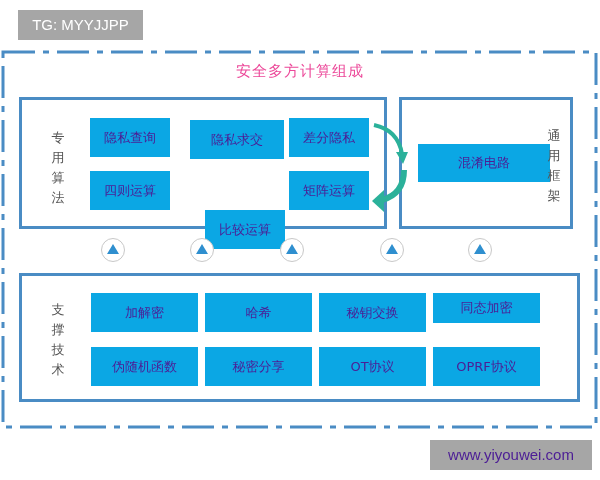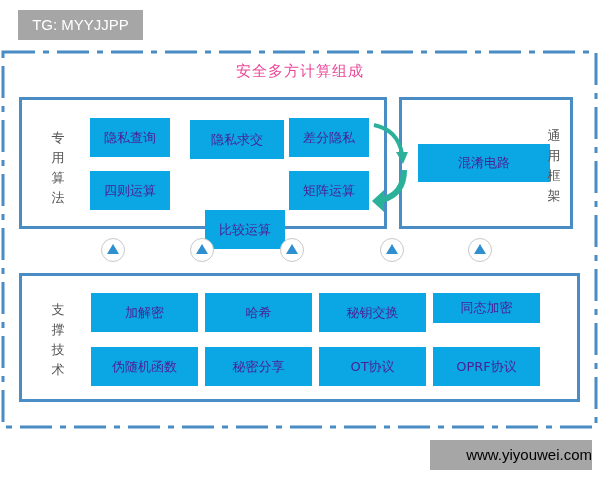--- a/index.html
+++ b/index.html
@@ -6,22 +6,22 @@
   html, body { width: 600px; height: 480px; background: #ffffff; overflow: hidden; }
   body { position: relative; font-family: "DejaVu Sans", sans-serif; }
 
   .tag-label {
     position: absolute; left: 18px; top: 10px; width: 125px; height: 30px;
     background: #a6a6a6; color: #ffffff; font-family: "Liberation Sans", sans-serif;
     font-size: 15px; line-height: 30px; text-align: center;
   }
   .watermark {
     position: absolute; left: 430px; top: 440px; width: 162px; height: 30px;
-    background: #a6a6a6; color: #000000; font-family: "Liberation Sans", sans-serif;
-    font-size: 15px; line-height: 30px; text-align: right;
+    background: #a6a6a6; color: #4c1d95; font-family: "Liberation Sans", sans-serif;
+    font-size: 15px; line-height: 30px; text-align: center;
   }
 
   
   .outer {
     position: absolute; left: 1px; top: 50px; width: 597px; height: 379px;
   }
   .outer svg { position: absolute; left: 0; top: 0; }
 
   .title {
     position: absolute; left: 0; top: 62px; width: 600px; text-align: center;

